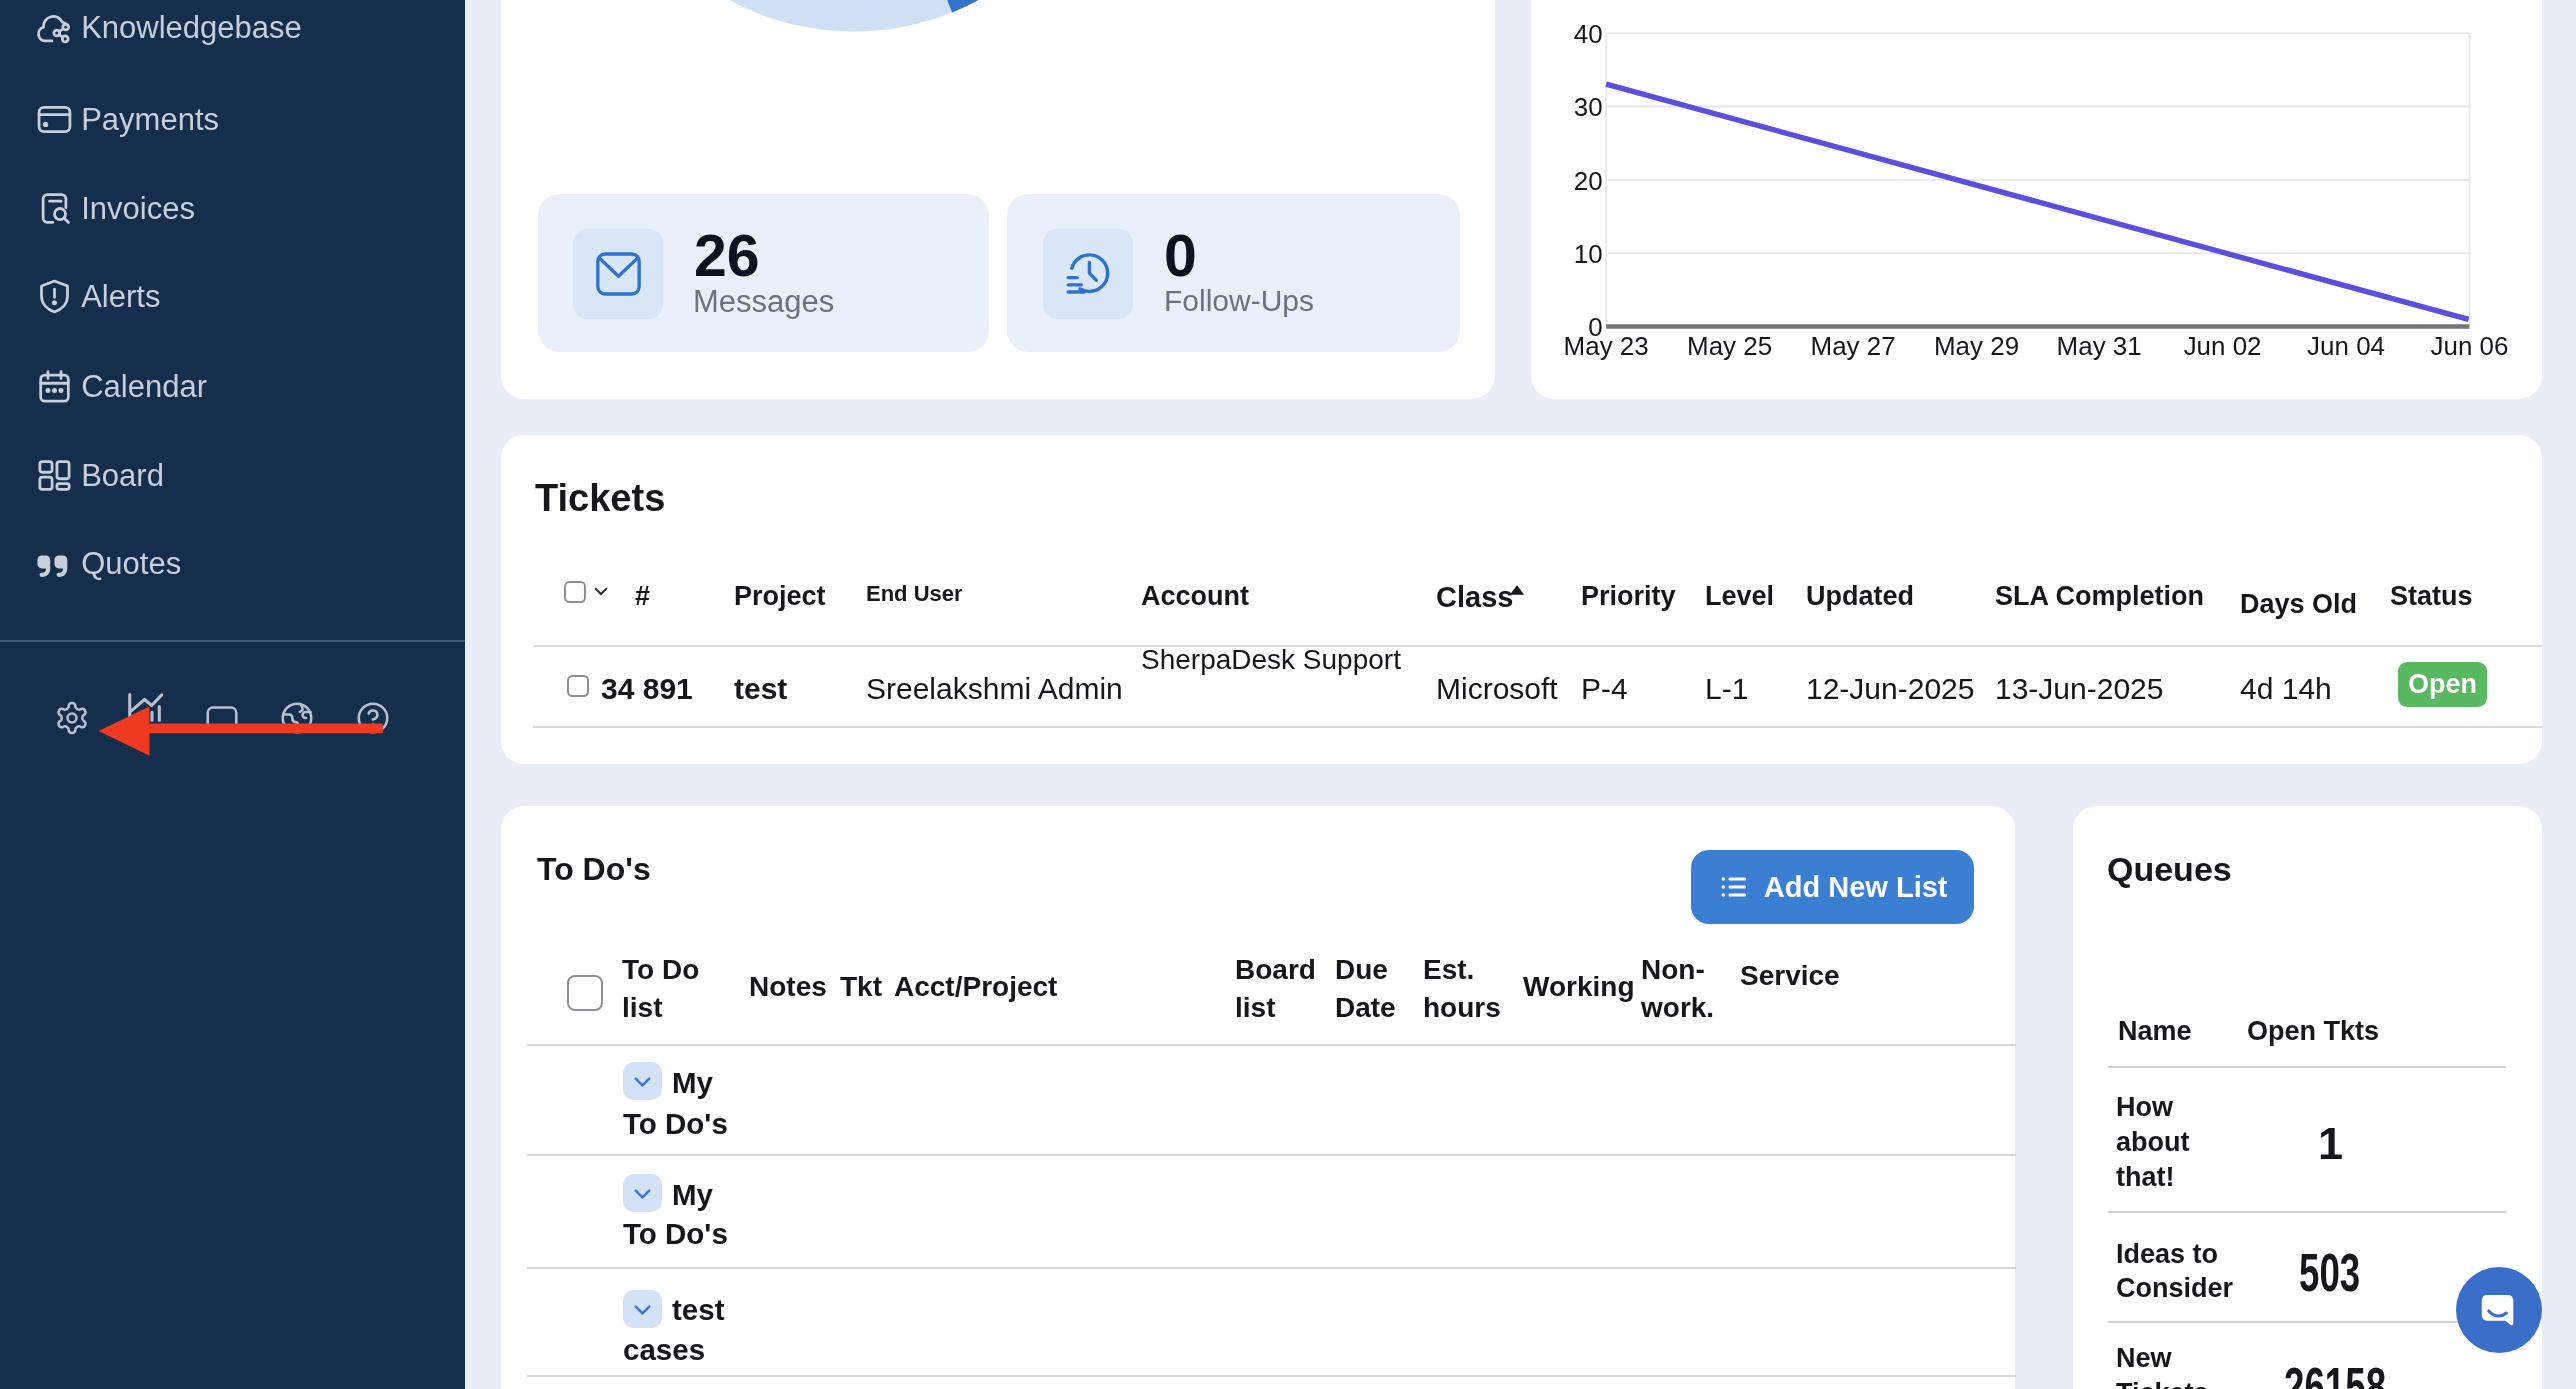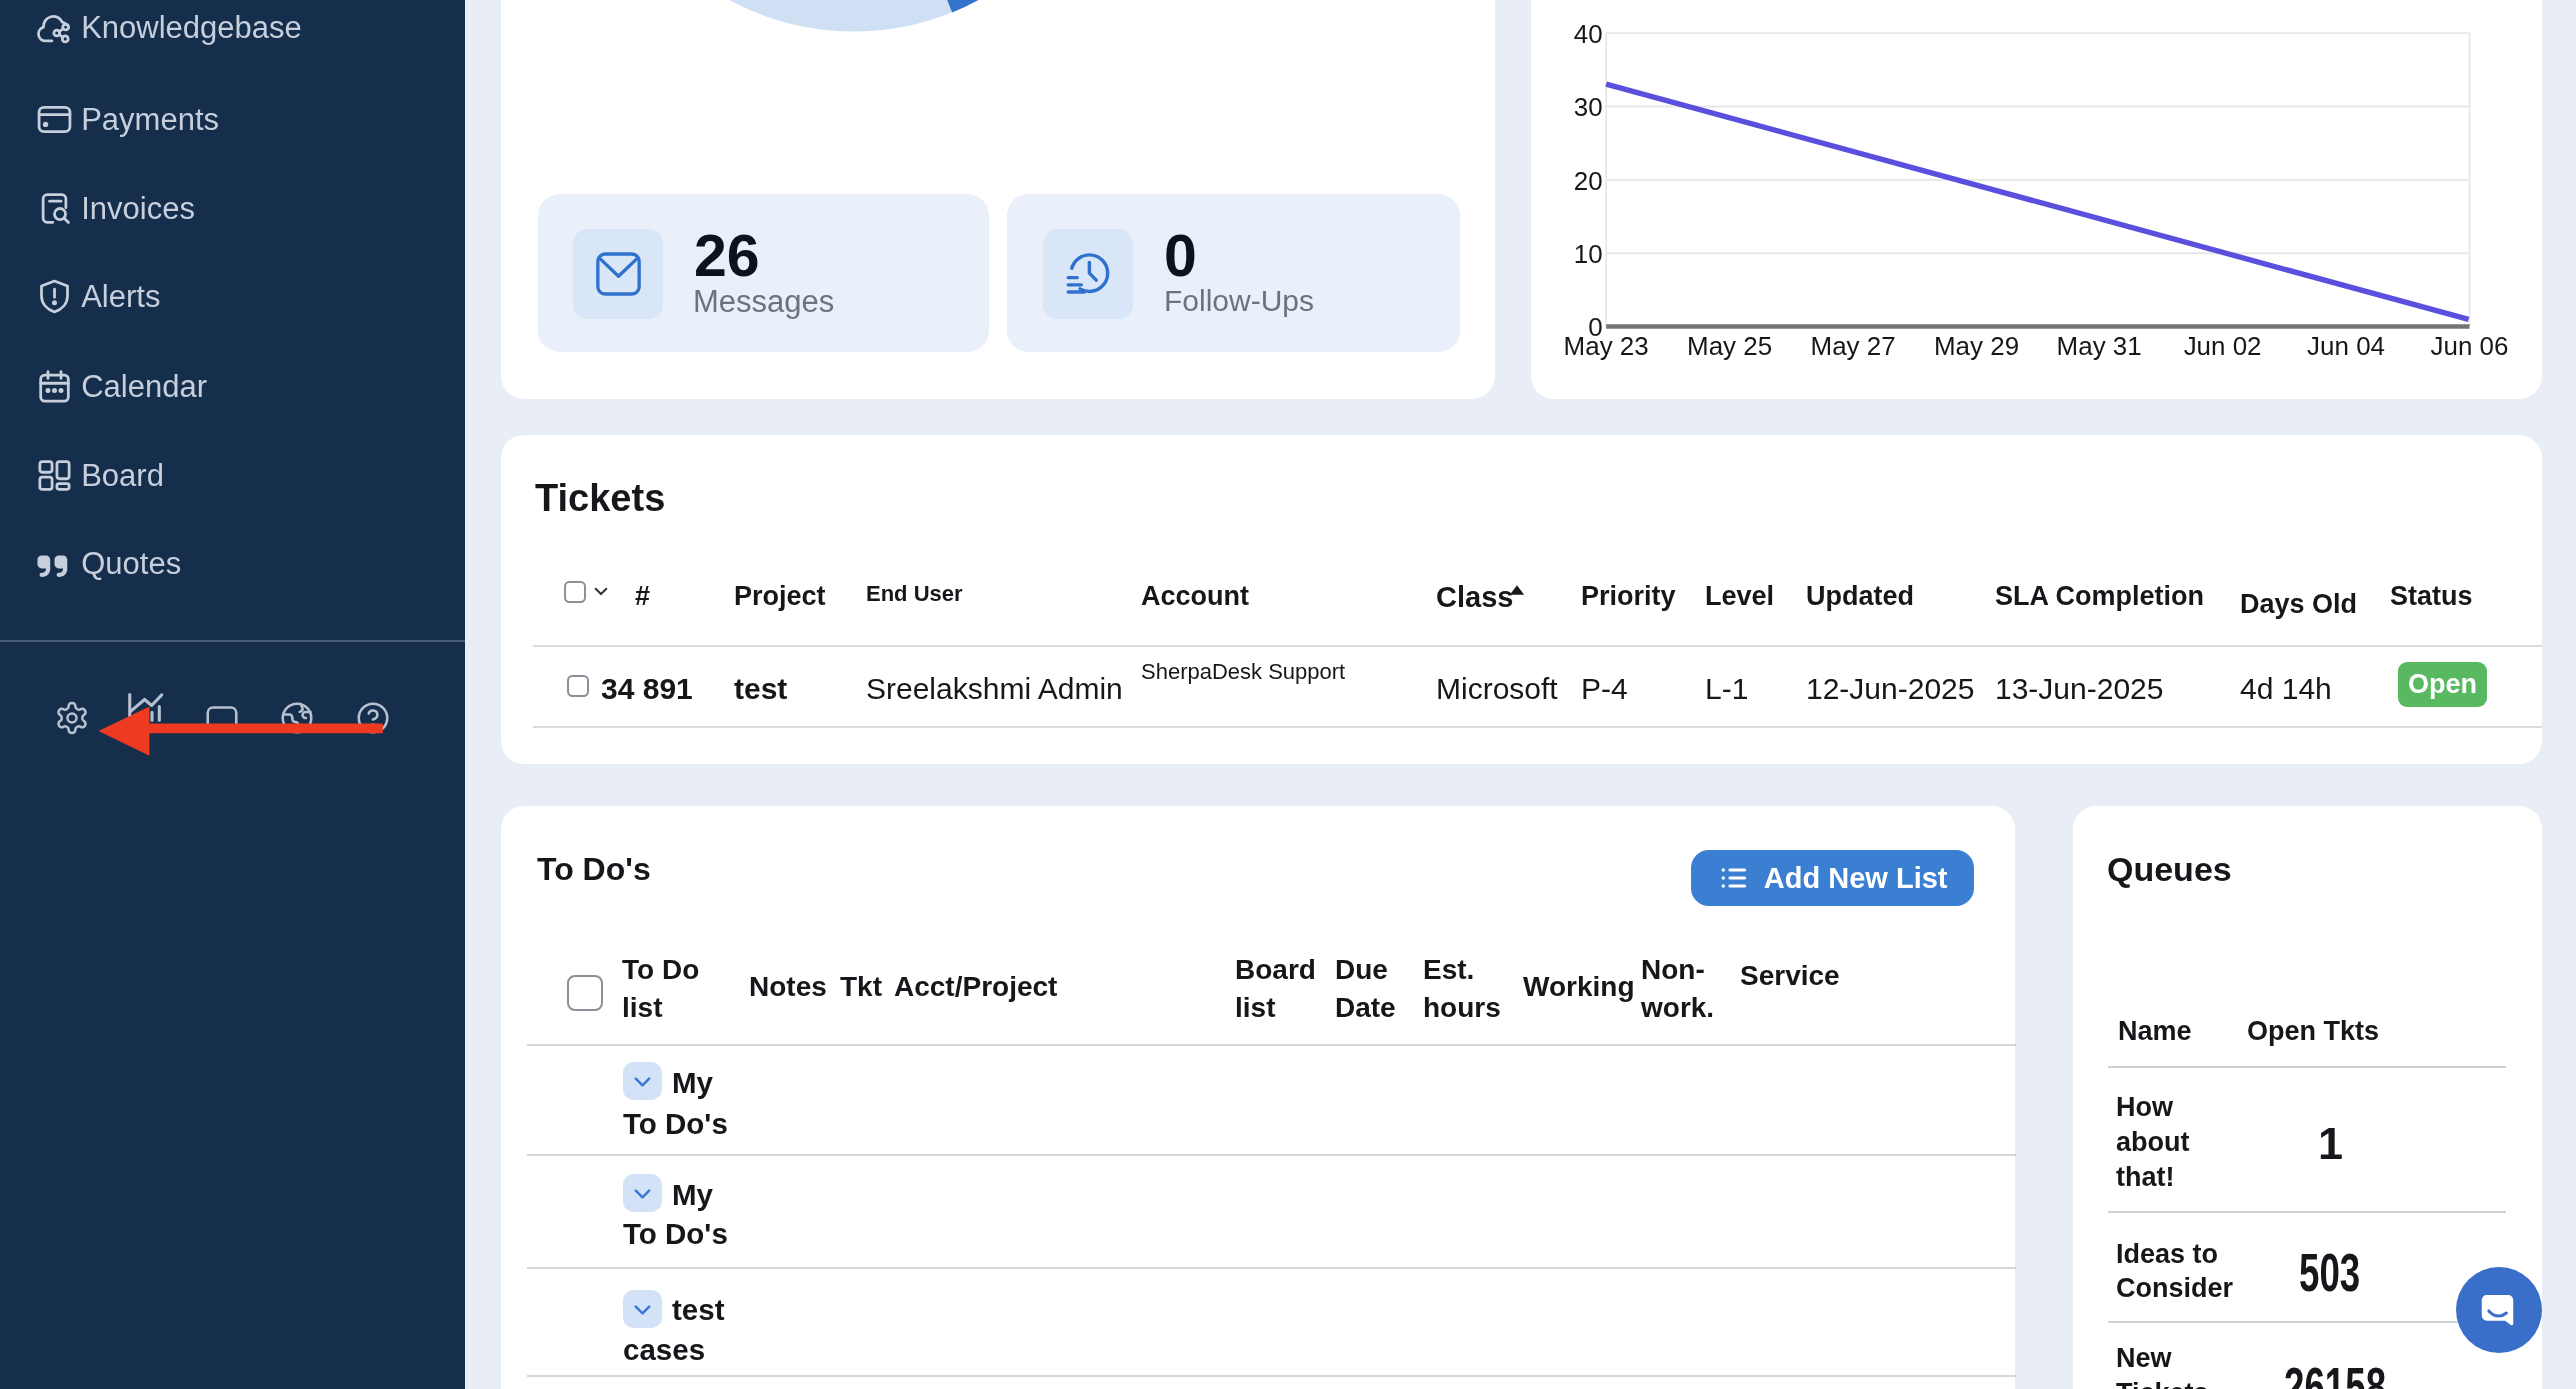--- a/index.html
+++ b/index.html
@@ -104,33 +104,33 @@
   <div class="abs b" style="left:1806px;top:581px;font-size:27px;">Updated</div>
   <div class="abs b" style="left:1995px;top:581px;font-size:27px;">SLA Completion</div>
   <div class="abs b" style="left:2240px;top:581px;font-size:27px;margin-top:8px;">Days Old</div>
   <div class="abs b" style="left:2390px;top:581px;font-size:27px;">Status</div>
   <div class="divh" style="left:533px;top:645px;width:2009px;"></div>
 
   <div class="cb" style="left:567px;top:675px;width:18px;height:18px;"></div>
   <div class="abs b" style="left:601px;top:672px;font-size:30px;">34 891</div>
   <div class="abs b" style="left:734px;top:672px;font-size:30px;">test</div>
   <div class="abs" style="left:866px;top:672px;font-size:30px;">Sreelakshmi Admin</div>
-  <div class="abs" style="left:1141px;top:659px;font-size:22px;">SherpaDesk Support</div>
+  <div class="abs" style="left:1141px;top:644px;font-size:28px;">SherpaDesk Support</div>
   <div class="abs" style="left:1436px;top:672px;font-size:30px;">Microsoft</div>
   <div class="abs" style="left:1581px;top:672px;font-size:30px;">P-4</div>
   <div class="abs" style="left:1705px;top:672px;font-size:30px;">L-1</div>
   <div class="abs" style="left:1806px;top:672px;font-size:30px;">12-Jun-2025</div>
   <div class="abs" style="left:1995px;top:672px;font-size:30px;">13-Jun-2025</div>
   <div class="abs" style="left:2240px;top:672px;font-size:30px;">4d 14h</div>
   <div class="abs" style="left:2398px;top:662px;width:89px;height:45px;background:#58b961;border-radius:9px;
        color:#fff;font-weight:700;font-size:27px;display:flex;align-items:center;justify-content:center;">Open</div>
   <div class="divh" style="left:533px;top:726px;width:2009px;"></div>
 
   <div class="abs b" style="left:537px;top:851px;font-size:32px;">To Do's</div>
-  <div class="btn" style="left:1691px;top:850px;width:283px;height:56px;font-size:29px;border-radius:18px;">
+  <div class="btn" style="left:1691px;top:850px;width:283px;height:74px;font-size:29px;border-radius:18px;">
     <svg width="32" height="32" viewBox="0 0 24 24" fill="none" stroke="#fff" stroke-width="2.4" stroke-linecap="round">
       <circle cx="4" cy="6" r="1.3" fill="#fff" stroke="none"></circle>
       <circle cx="4" cy="12" r="1.3" fill="#fff" stroke="none"></circle>
       <circle cx="4" cy="18" r="1.3" fill="#fff" stroke="none"></circle>
       <path d="M9 6h11M9 12h11M9 18h11"></path>
     </svg>
     <span>Add New List</span>
   </div>
 
   <div class="cb" style="left:567px;top:975px;width:32px;height:32px;border-radius:8px;"></div>

